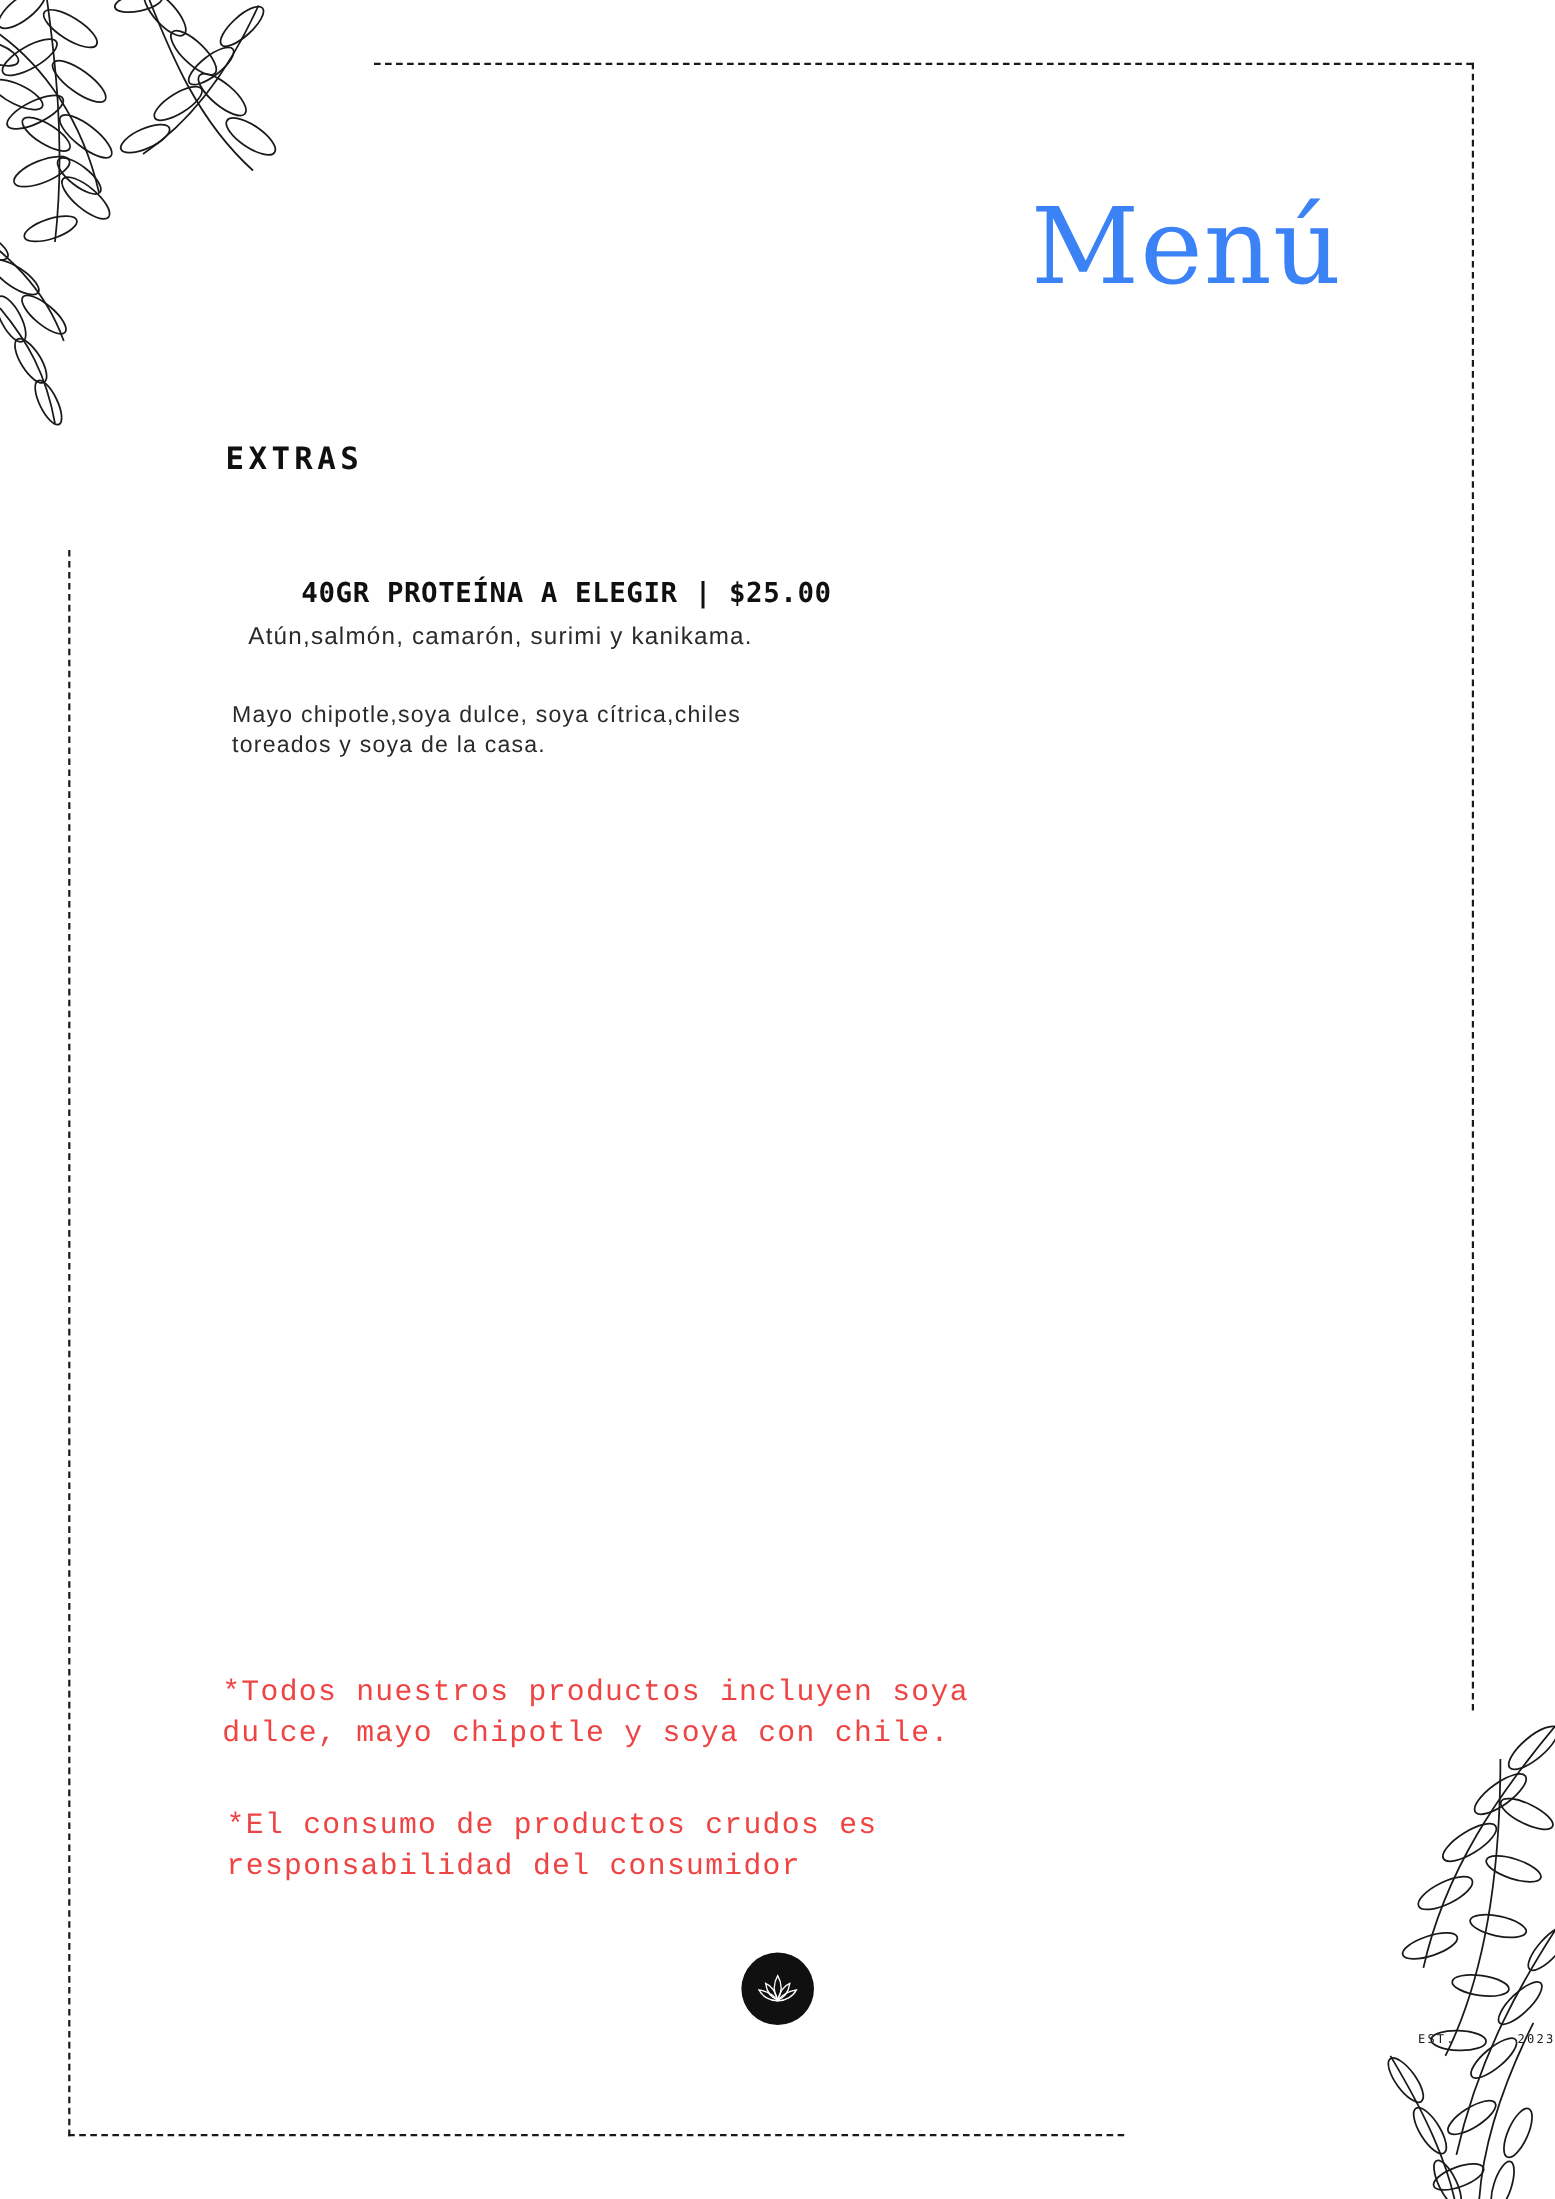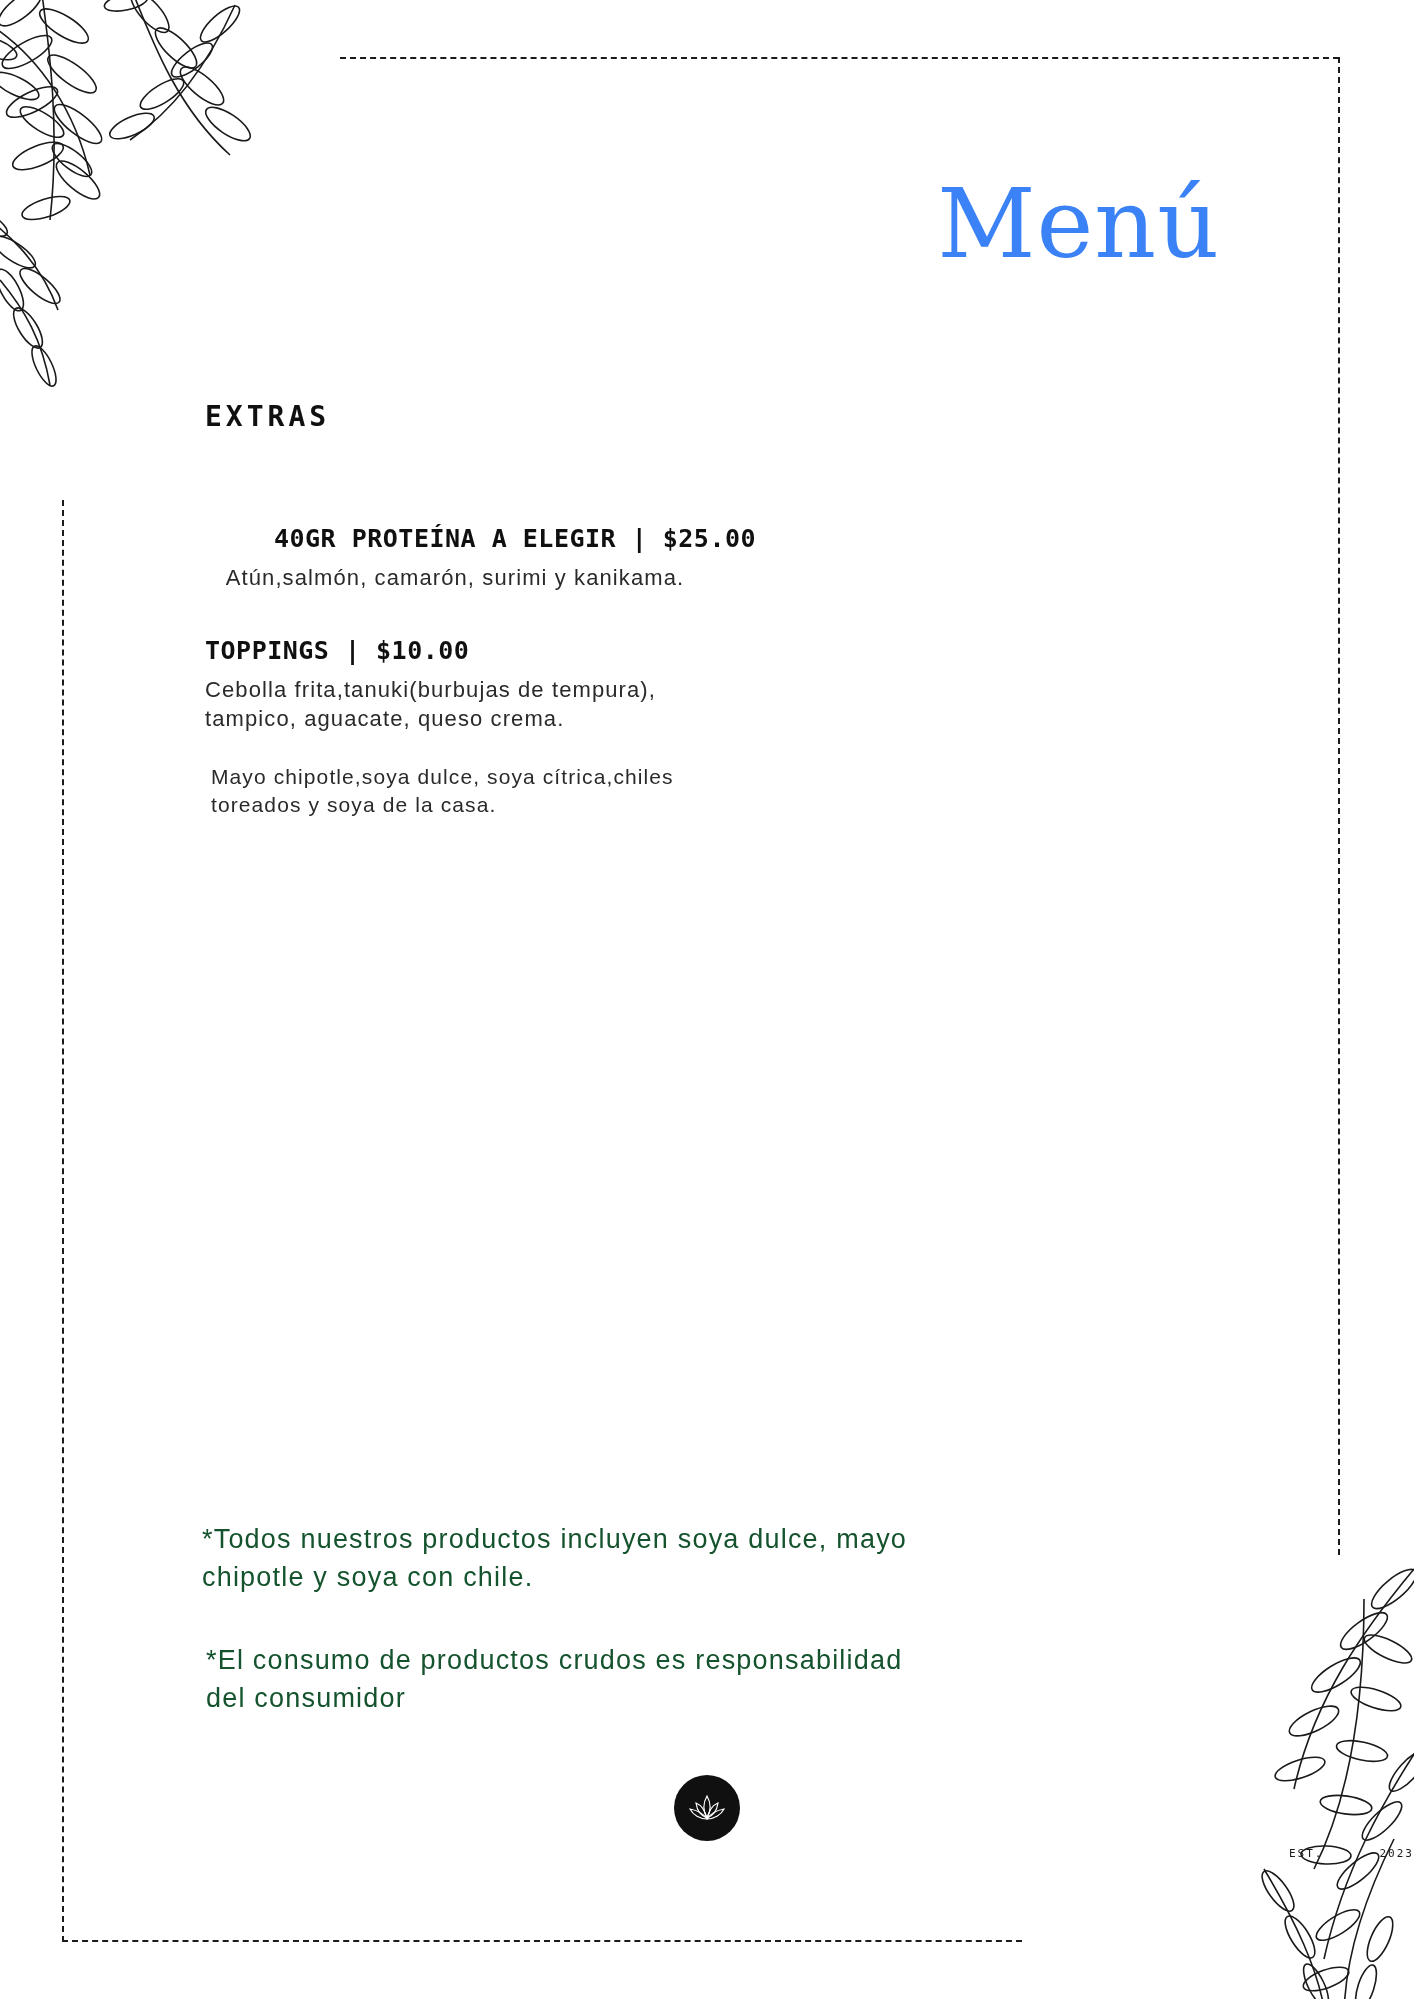--- a/index.html
+++ b/index.html
@@ -113,25 +113,25 @@
   .item-1 { margin-bottom: 44px; text-align: center; }
   .item-2 { margin-bottom: 30px; }
 
   .notes {
     position: absolute;
     top: 1520px;
     left: 202px;
     width: 740px;
   }
   .note {
-    font-family: Liberation Sans, sans-serif;
+    font-family: Liberation Mono, monospace;
     font-size: 27px;
     line-height: 1.42;
     letter-spacing: 1.2px;
-    color: #14532d;
+    color: #ef4444;
   }
   .note-2 { margin-top: 44px; margin-left: 4px; }
 
   
   .brand {
     position: absolute;
     top: 1775px;
     left: 0;
     width: 1414px;
     text-align: right;
@@ -256,24 +256,20 @@
 
 <div class="section-heading">EXTRAS</div>
 
 <div class="items">
 
   <div class="item item-1">
     <div class="item-head">40GR PROTEÍNA A ELEGIR |  $25.00</div>
     <div class="item-desc">Atún,salmón, camarón, surimi y kanikama.</div>
   </div>
 
-  <div class="item item-2">
-    <div class="item-head">TOPPINGS |  $10.00</div>
-    <div class="item-desc">Cebolla frita,tanuki(burbujas de tempura), tampico, aguacate, queso crema.</div>
-  </div>
 
   <div class="item item-3">
     <div class="item-desc">Mayo chipotle,soya dulce, soya cítrica,chiles toreados y soya de la casa.</div>
   </div>
 
 </div>
 
 <div class="notes">
   <div class="note note-1">*Todos nuestros productos incluyen soya dulce, mayo chipotle y soya con chile.</div>
   <div class="note note-2">*El consumo de productos crudos es responsabilidad del consumidor</div>

